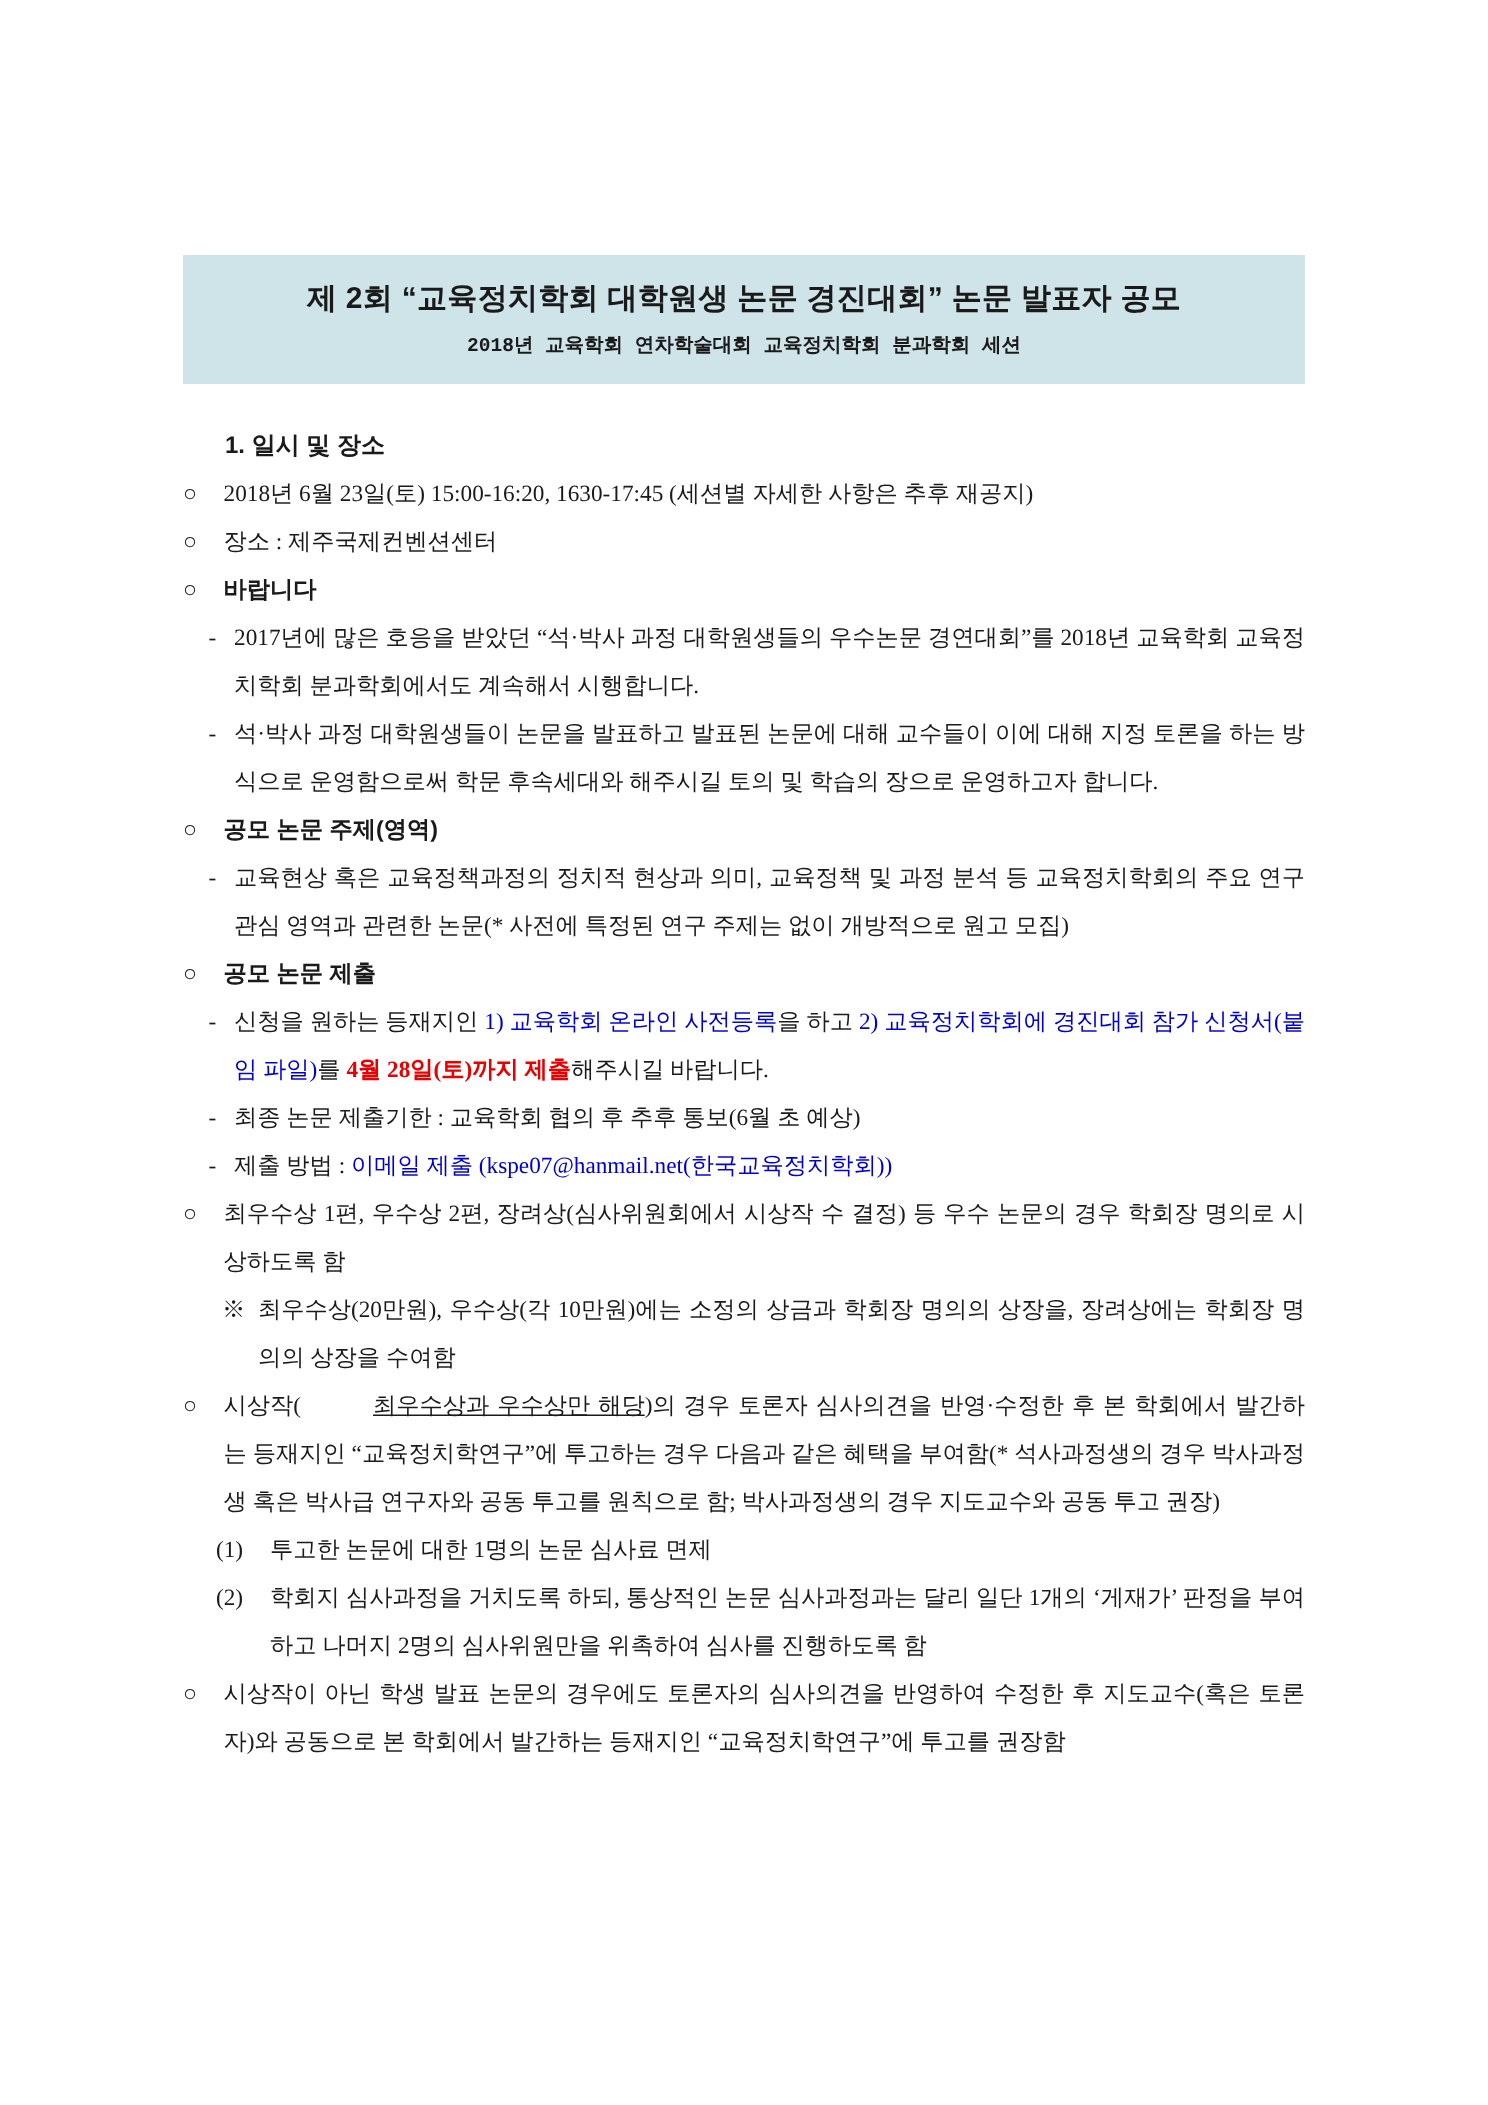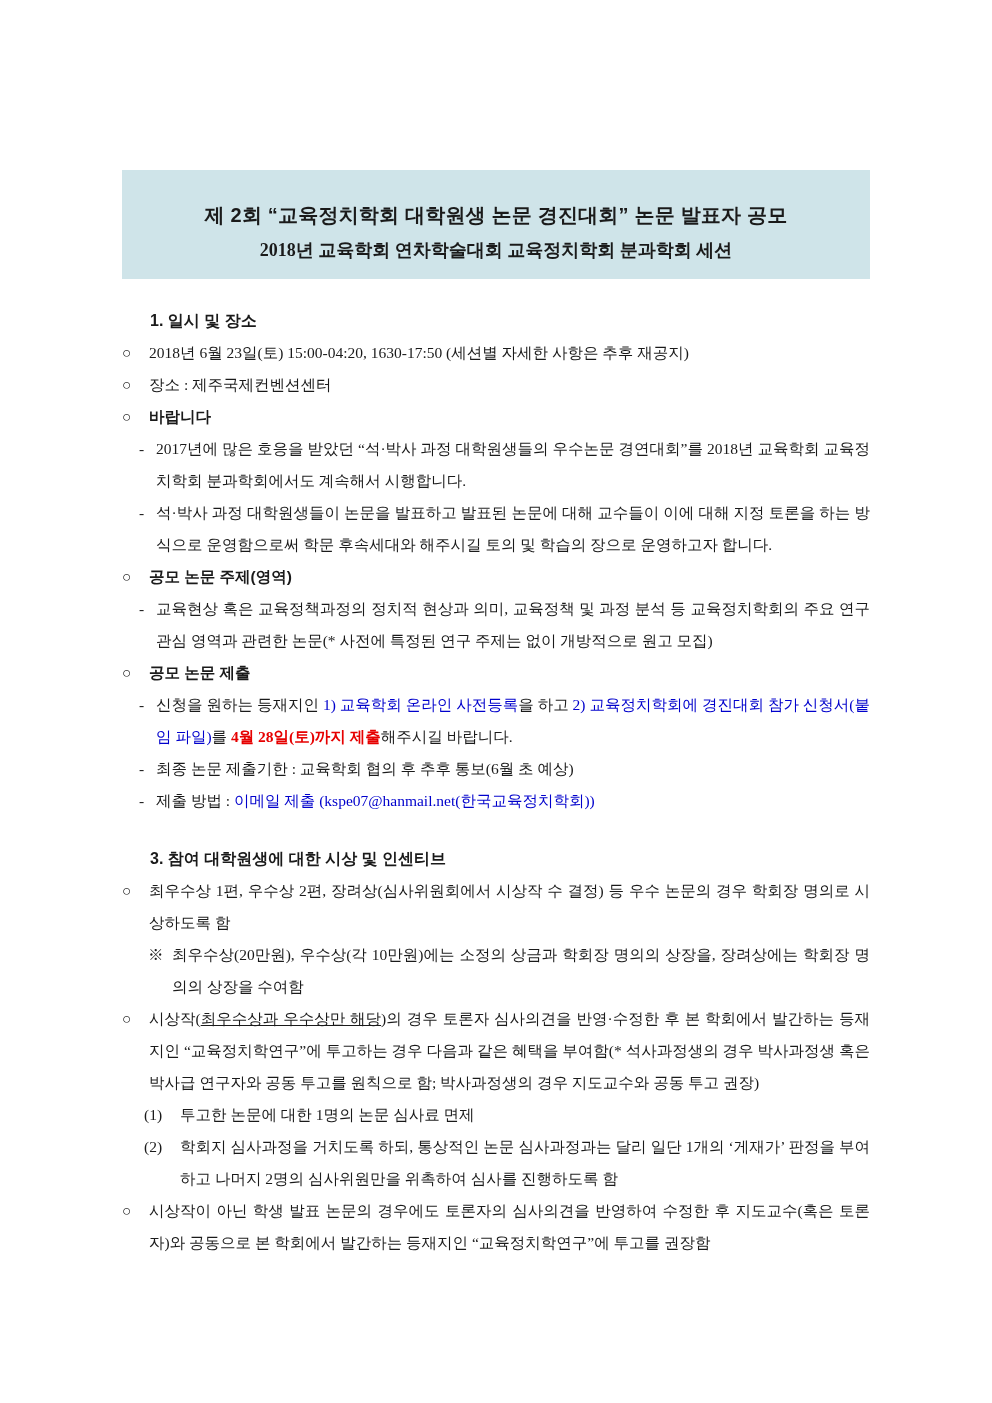--- a/index.html
+++ b/index.html
@@ -13,30 +13,30 @@
   html,body{background:#fff;}
   body{font-family:"Liberation Serif","DejaVu Serif",serif;color:var(--text);}
   .page{
     width:992px;height:1403px;background:var(--page-bg);
     padding:170px 122px 0 122px;position:relative;overflow:hidden;
   }
   
   .header-box{
     background:var(--header-bg);
     text-align:center;
-    padding:32px 10px 17px;
+    padding:15px 10px 17px;
     margin-bottom:7px;
   }
   .doc-title{
     font-family:"Liberation Sans","DejaVu Sans",sans-serif;
     font-size:20px;font-weight:bold;letter-spacing:0.2px;
   }
   .doc-subtitle{
-    font-family:Liberation Serif, serif;
-    font-size:18px;font-weight:bold;margin-top:9px;
+    font-family:Liberation Mono, monospace;
+    font-size:13px;font-weight:bold;margin-top:9px;
   }
   
   .sec-heading{
     font-family:"Liberation Sans","DejaVu Sans",sans-serif;
     font-size:16px;font-weight:bold;
     margin-top:26px;line-height:32px;margin-left:28px;
   }
   
   .para{display:flex;font-size:15.5px;line-height:32px;}
   .m{flex:0 0 auto;}
@@ -48,37 +48,37 @@
   .lvn .m{width:24px;}
   .lvp{padding-left:22px;}
   .lvp .m{width:36px;}
   
   .group-label .ptext, .group-label .m{
     font-family:"Liberation Sans","DejaVu Sans",sans-serif;
     font-weight:bold;
   }
   .blue{color:var(--accent-blue);font-weight:normal;}
   .red{color:var(--accent-red);font-weight:bold;margin-top:42px;}
-  .ul{text-decoration:underline;}
+  .ul{text-decoration:underline;margin-left:48px;}
 </style>
 </head>
 <body>
 
 <div class="page">
 
   <div class="header-box">
     <div class="doc-title">제 2회 “교육정치학회 대학원생 논문 경진대회” 논문 발표자 공모</div>
     <div class="doc-subtitle">2018년 교육학회 연차학술대회 교육정치학회 분과학회 세션</div>
   </div>
 
   <div>
     <div class="sec-heading">1. 일시 및 장소</div>
     <div class="para lv0">
       <span class="m">○</span>
-      <span class="ptext">2018년 6월 23일(토) 15:00-04:20, 1630-17:50 (세션별 자세한 사항은 추후 재공지)</span>
+      <span class="ptext">2018년 6월 23일(토) 15:00-16:20, 1630-17:45 (세션별 자세한 사항은 추후 재공지)</span>
     </div>
     <div class="para lv0">
       <span class="m">○</span>
       <span class="ptext">장소 : 제주국제컨벤션센터</span>
     </div>
   </div>
 
   <div>
 
     <div class="para lv0 group-label">
@@ -115,21 +115,20 @@
       <span class="m">-</span>
       <span class="ptext">최종 논문 제출기한 : 교육학회 협의 후 추후 통보(6월 초 예상)</span>
     </div>
     <div class="para lv1">
       <span class="m">-</span>
       <span class="ptext"><span>제출 방법 : </span><span class="blue">이메일 제출 (kspe07@hanmail.net(한국교육정치학회))</span></span>
     </div>
   </div>
 
   <div>
-    <div class="sec-heading">3. 참여 대학원생에 대한 시상 및 인센티브</div>
 
     <div class="para lv0">
       <span class="m">○</span>
       <span class="ptext">최우수상 1편, 우수상 2편, 장려상(심사위원회에서 시상작 수 결정) 등 우수 논문의 경우 학회장 명의로 시상하도록 함</span>
     </div>
     <div class="para lvn">
       <span class="m">※</span>
       <span class="ptext">최우수상(20만원), 우수상(각 10만원)에는 소정의 상금과 학회장 명의의 상장을, 장려상에는 학회장 명의의 상장을 수여함</span>
     </div>
 

